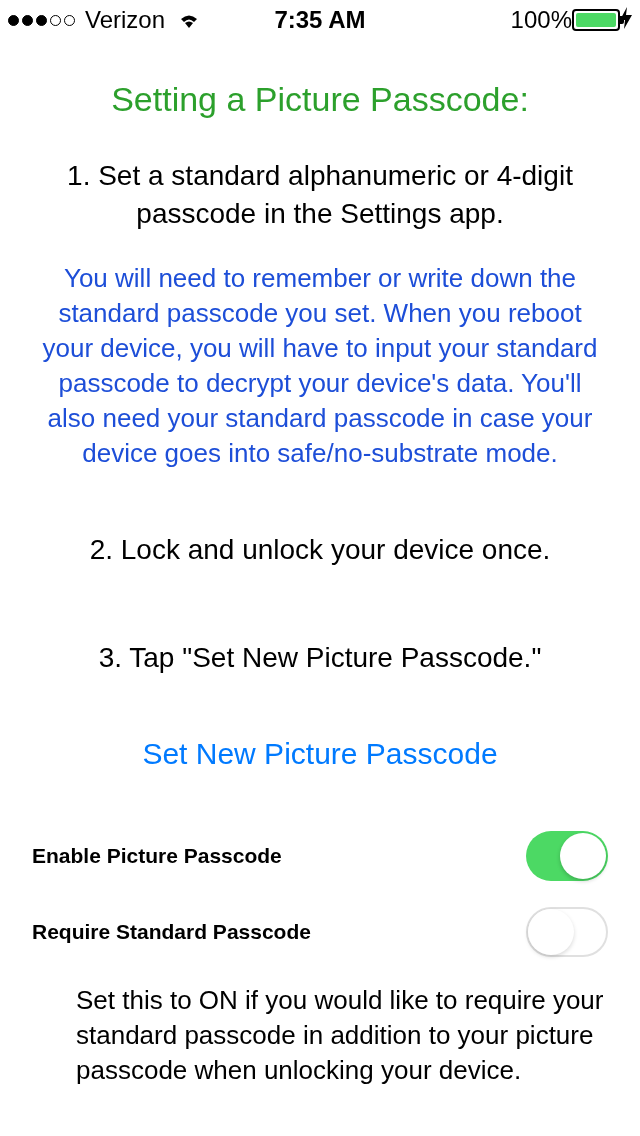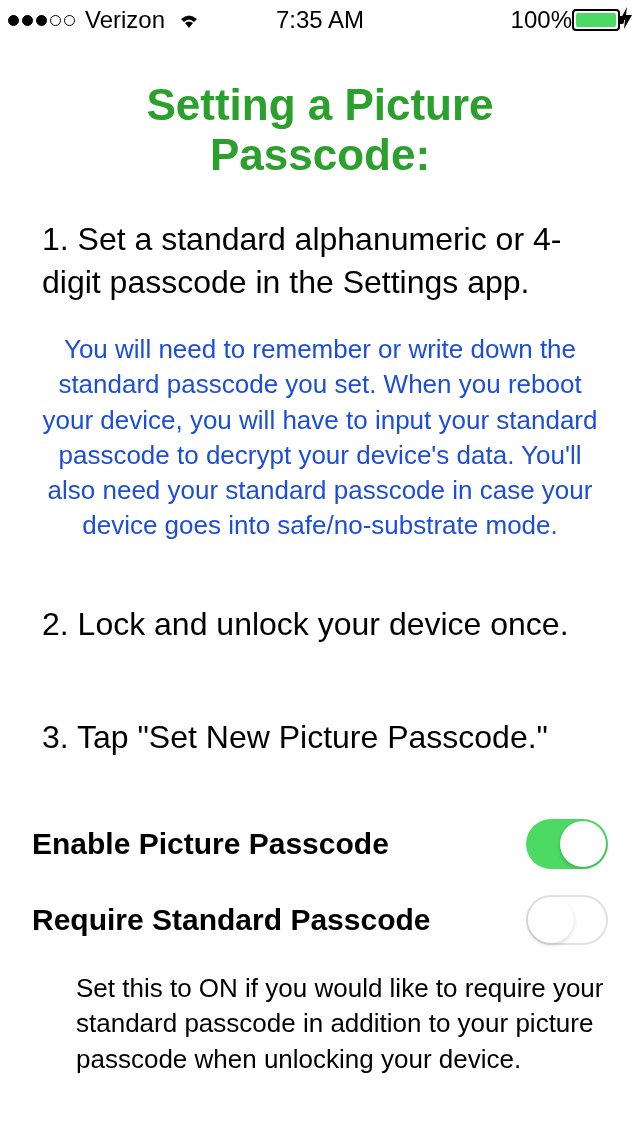--- a/index.html
+++ b/index.html
@@ -43,21 +43,21 @@
       background: #000;
     }
     .carrier {
       font-size: 24px;
       margin-left: 4px;
     }
     .wifi-icon {
       margin-left: 6px;
     }
     .status-center {
-      font-weight: 400;
+      font-weight: 700;
       position: absolute;
       left: 50%;
       transform: translateX(-50%);
     }
     .status-right {
       display: flex;
       align-items: center;
     }
     .battery {
       width: 48px;
@@ -84,28 +84,28 @@
       border-radius: 2px;
     }
     .bolt {
       font-size: 20px;
     }
     .content {
       padding: 40px 32px 0 32px;
     }
     .title {
       color: #2ca02c;
-      font-size: 44px;
-      font-weight: 700;
+      font-size: 34px;
+      font-weight: 400;
       text-align: center;
       margin-bottom: 38px;
     }
     .step {
-      font-size: 32px;
-      text-align: left;
+      font-size: 28px;
+      text-align: center;
       line-height: 1.35;
       margin-bottom: 28px;
       padding: 0 10px;
     }
     .warning {
       color: #1d4ed8;
       font-size: 26px;
       text-align: center;
       line-height: 1.35;
       padding: 0 4px;
@@ -128,21 +128,21 @@
       margin-bottom: 60px;
       font-family: inherit;
     }
     .setting-row {
       display: flex;
       align-items: center;
       justify-content: space-between;
       margin-bottom: 26px;
     }
     .setting-label {
-      font-size: 30px;
+      font-size: 21px;
       font-weight: 700;
     }
     .toggle {
       position: relative;
       width: 82px;
       height: 50px;
       border-radius: 25px;
       cursor: pointer;
     }
     .toggle.on {
@@ -213,20 +213,21 @@
   <h1 class="title">Setting a Picture Passcode:</h1>
   
   <p class="step">1. Set a standard alphanumeric or 4-digit passcode in the Settings app.</p>
   
   <p class="warning">You will need to remember or write down the standard passcode you set. When you reboot your device, you will have to input your standard passcode to decrypt your device's data. You'll also need your standard passcode in case your device goes into safe/no-substrate mode.</p>
   
   <p class="step step2">2. Lock and unlock your device once.</p>
   
   <p class="step step3">3. Tap "Set New Picture Passcode."</p>
   
+  <button class="link-button">Set New Picture Passcode</button>
   
   <div class="setting-row">
     <span class="setting-label">Enable Picture Passcode</span>
     <div class="toggle on">
       <div class="toggle-knob"></div>
     </div>
   </div>
   
   <div class="setting-row">
     <span class="setting-label">Require Standard Passcode</span>

